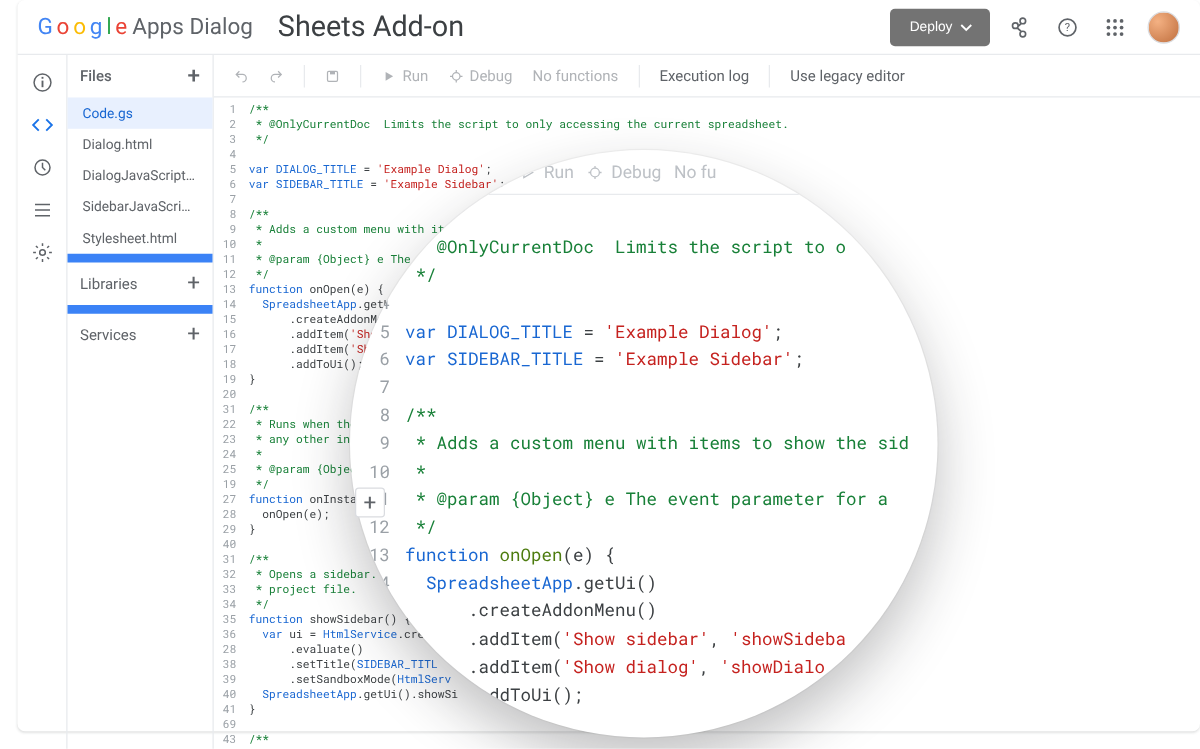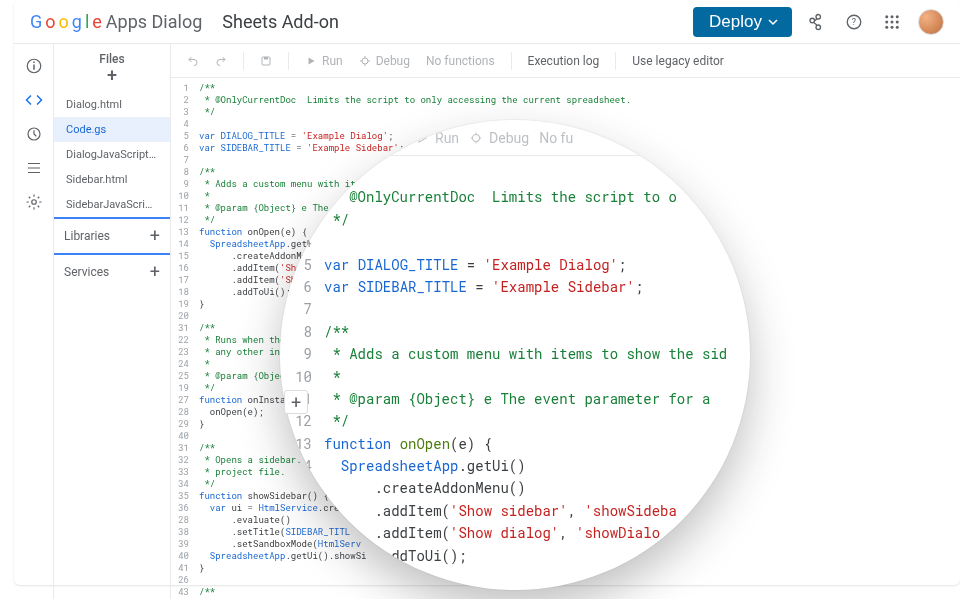--- a/index.html
+++ b/index.html
@@ -3,38 +3,38 @@
 <meta charset="utf-8">
 <style>
   * { box-sizing: border-box; margin: 0; padding: 0; }
   html, body { width: 960px; height: 599px; font-family: -apple-system, "Segoe UI", Roboto, Arial, sans-serif; overflow: hidden; background: #fff; color: #3c4043; position: relative; }
   .shell { position: absolute; inset: 0 0 14px 14px; background: #fff; border-radius: 6px; box-shadow: 0 1px 2px rgba(60,64,67,.15); display: flex; flex-direction: column; }
   
   .hdr { height: 44px; display: flex; align-items: center; padding: 0 16px; border-bottom: 1px solid #e8eaed; }
   .logo { display: inline-flex; align-items: center; gap: 3px; font-size: 18px; font-weight: 400; }
   .logo .g1{color:#4285f4}.logo .g2{color:#ea4335}.logo .g3{color:#fbbc05}.logo .g4{color:#4285f4}.logo .g5{color:#34a853}.logo .g6{color:#ea4335}
   .logo-suffix { margin-left: 4px; color: #5f6368; font-size: 18px; letter-spacing: 0; }
-  .proj { margin-left: 20px; font-size: 18px; color: #3c4043; }
+  .proj { margin-left: 20px; font-size: 23px; color: #3c4043; }
   .hdr-spacer { flex: 1; }
-  .deploy { background: #0369a1; color: #fff; border: 0; border-radius: 4px; font-size: 17px; height: 30px; padding: 0 14px 0 16px; display: inline-flex; align-items: center; gap: 6px; font-weight: 500; }
+  .deploy { background: #737373; color: #fff; border: 0; border-radius: 4px; font-size: 11px; height: 30px; padding: 0 14px 0 16px; display: inline-flex; align-items: center; gap: 6px; font-weight: 500; }
   .deploy svg { width: 10px; height: 10px; }
   .hdr-icn { width: 28px; height: 28px; display: inline-flex; align-items: center; justify-content: center; color: #5f6368; margin-left: 10px; border-radius: 50%; }
   .avatar { width: 26px; height: 26px; border-radius: 50%; background: radial-gradient(circle at 30% 30%, #f4b183, #bf6e3d); margin-left: 12px; border: 1px solid #dadce0; }
   
   .main { flex: 1; display: grid; grid-template-columns: 40px 117px 1fr; min-height: 0; }
   .rail { display: flex; flex-direction: column; gap: 10px; align-items: center; padding-top: 10px; border-right: 1px solid #e8eaed; }
   .rail .ricn { width: 24px; height: 24px; display: flex; align-items: center; justify-content: center; color: #5f6368; border-radius: 50%; }
   .rail .ricn.active { color: #1a73e8; }
   
   .files { border-right: 1px solid #e8eaed; font-size: 12px; display:flex; flex-direction:column; }
-  .files-hdr { display: flex; align-items: center; justify-content: space-between; padding: 8px 10px; color: #5f6368; font-weight: 500; flex-direction: column; }
+  .files-hdr { display: flex; align-items: center; justify-content: space-between; padding: 8px 10px; color: #5f6368; font-weight: 500; }
   .plus { font-size: 18px; line-height: 1; color: #5f6368; }
   .file { padding: 6px 12px; color: #5f6368; font-size: 11px; white-space: nowrap; overflow: hidden; text-overflow: ellipsis; }
   .file.sel { background: #e8f0fe; color: #1967d2; }
-  .section { display:flex; align-items:center; justify-content:space-between; padding:8px 10px; border-top:2px solid #3b82f6; color:#5f6368; font-size:12px; }
+  .section { display:flex; align-items:center; justify-content:space-between; padding:8px 10px; border-top:7px solid #3b82f6; color:#5f6368; font-size:12px; }
   
   .editor { display: flex; flex-direction: column; min-width: 0; }
   .toolbar { height: 34px; display: flex; align-items: center; gap: 4px; padding: 0 10px; border-bottom: 1px solid #e8eaed; font-size: 12px; color: #80868b; }
   .toolbar .sep { width: 1px; height: 18px; background: #e8eaed; margin: 0 6px; }
   .tbtn { display:inline-flex; align-items:center; gap:5px; padding:3px 6px; color:#5f6368; }
   .tbtn.disabled { color:#b0b3b7; }
   .tbtn svg { width:12px; height:12px; }
   .code { flex:1; overflow:hidden; display:flex; font-family: "Roboto Mono", Menlo, Consolas, monospace; font-size: 9px; line-height: 1.38; }
   .gutter { width: 24px; text-align:right; padding: 4px 6px 4px 0; color:#9aa0a6; user-select:none; }
   .src { padding: 4px 0 4px 4px; white-space: pre; }
@@ -136,25 +136,25 @@
           </svg>
         </span>
     </div>
 
     <div class="files">
       <div class="files-hdr">
         <span>Files</span>
         <span class="plus">+</span>
       </div>
       <div id="file-list">
+          <div class="file sel">Code.gs</div>
           <div class="file">Dialog.html</div>
-          <div class="file sel">Code.gs</div>
           <div class="file">DialogJavaScript.html</div>
-          <div class="file">Sidebar.html</div>
           <div class="file">SidebarJavaScript.html</div>
+          <div class="file">Stylesheet.html</div>
         </div>
       <div class="section">
         <span>Libraries</span>
         <span class="plus">+</span>
       </div>
       <div class="section">
         <span>Services</span>
         <span class="plus">+</span>
       </div>
     </div>
@@ -240,21 +240,21 @@
             <div>32</div>
             <div>33</div>
             <div>34</div>
             <div>35</div>
             <div>36</div>
             <div>28</div>
             <div>38</div>
             <div>39</div>
             <div>40</div>
             <div>41</div>
-            <div>26</div>
+            <div>69</div>
             <div>43</div>
             <div>44</div>
           </div>
         <div class="src" id="src"><div><span class="cmt">/**</span></div><div><span class="cmt"> * @OnlyCurrentDoc  Limits the script to only accessing the current spreadsheet.</span></div><div><span class="cmt"> */</span></div><div>&nbsp;</div><div><span class="kw">var</span> <span class="typ">DIALOG_TITLE</span> = <span class="str">'Example Dialog'</span>;</div><div><span class="kw">var</span> <span class="typ">SIDEBAR_TITLE</span> = <span class="str">'Example Sidebar'</span>;</div><div>&nbsp;</div><div><span class="cmt">/**</span></div><div><span class="cmt"> * Adds a custom menu with items to show the s</span></div><div><span class="cmt"> *</span></div><div><span class="cmt"> * @param {Object} e The event parameter</span></div><div><span class="cmt"> */</span></div><div><span class="kw">function</span> onOpen(e) {</div><div>  <span class="typ">SpreadsheetApp</span>.getUi()</div><div>      .createAddonMenu()</div><div>      .addItem(<span class="str">'Show sidebar'</span></div><div>      .addItem(<span class="str">'Show dialog'</span></div><div>      .addToUi();</div><div>}</div><div>&nbsp;</div><div><span class="cmt">/**</span></div><div><span class="cmt"> * Runs when the add-on</span></div><div><span class="cmt"> * any other initializa</span></div><div><span class="cmt"> *</span></div><div><span class="cmt"> * @param {Object} e Th</span></div><div><span class="cmt"> */</span></div><div><span class="kw">function</span> onInstall(e) {</div><div>  onOpen(e);</div><div>}</div><div>&nbsp;</div><div><span class="cmt">/**</span></div><div><span class="cmt"> * Opens a sidebar. The</span></div><div><span class="cmt"> * project file.</span></div><div><span class="cmt"> */</span></div><div><span class="kw">function</span> showSidebar() {</div><div>  <span class="kw">var</span> ui = <span class="typ">HtmlService</span>.cre</div><div>      .evaluate()</div><div>      .setTitle(<span class="typ">SIDEBAR_TITL</span></div><div>      .setSandboxMode(<span class="typ">HtmlServ</span></div><div>  <span class="typ">SpreadsheetApp</span>.getUi().showSi</div><div>}</div><div>&nbsp;</div><div><span class="cmt">/**</span></div><div><span class="cmt"> * Opens a dialog. The dialog structure</span></div></div>
       </div>
     </div>
   </div>
 </div>
 
 <div class="mag">

